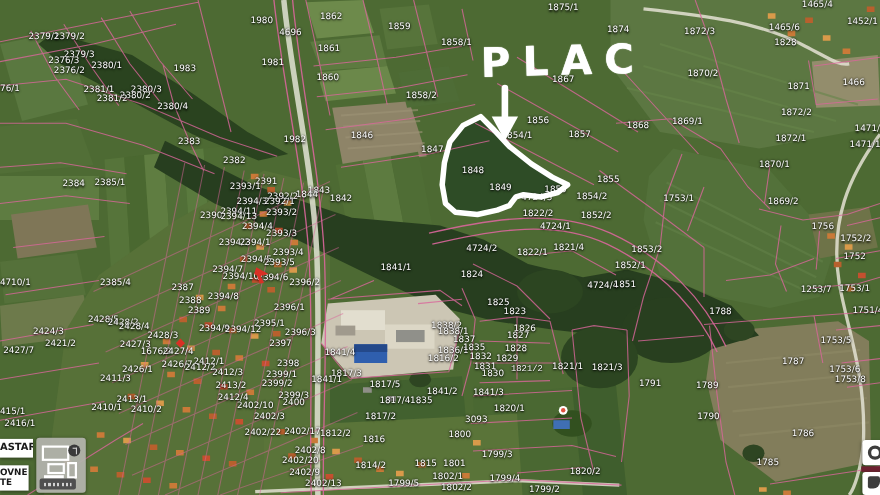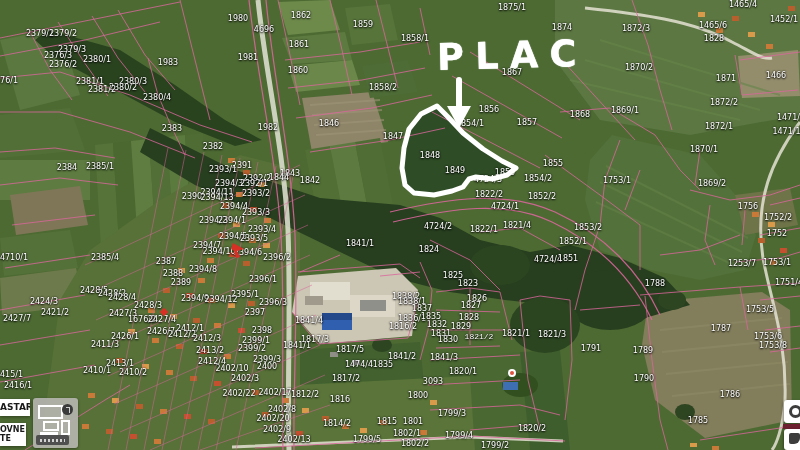--- a/index.html
+++ b/index.html
@@ -232,21 +232,21 @@
       <span class="plabel" style="left: 461px; top: 326px;">1829</span>
       <span class="plabel" style="left: 437px; top: 324px;">1832</span>
       <span class="plabel" style="left: 441px; top: 333px;">1831</span>
       <span class="plabel" style="left: 448px; top: 339px;">1830</span>
       <span class="plabel" style="left: 431px; top: 316px;">1835</span>
       <span class="plabel" style="left: 383px; top: 364px;">1835</span>
       <span class="plabel" style="left: 309px; top: 320px;">1841/4</span>
       <span class="plabel" style="left: 315px; top: 339px;">1817/3</span>
       <span class="plabel" style="left: 297px; top: 345px;">1841/1</span>
       <span class="plabel" style="left: 350px; top: 349px;">1817/5</span>
-      <span class="plabel" style="left: 359px; top: 364px;">1474/4</span>
+      <span class="plabel" style="left: 359px; top: 364px;">1817/4</span>
       <span class="plabel" style="left: 346px; top: 378px;">1817/2</span>
       <span class="plabel" style="left: 402px; top: 356px;">1841/2</span>
       <span class="plabel" style="left: 479px; top: 336px; font-family: Liberation Mono, monospace;">1821/2</span>
       <span class="plabel" style="left: 516px; top: 333px;">1821/1</span>
       <span class="plabel" style="left: 552px; top: 334px;">1821/3</span>
       <span class="plabel" style="left: 591px; top: 348px;">1791</span>
       <span class="plabel" style="left: 444px; top: 357px;">1841/3</span>
       <span class="plabel" style="left: 463px; top: 371px;">1820/1</span>
       <span class="plabel" style="left: 433px; top: 381px;">3093</span>
       <span class="plabel" style="left: 452px; top: 413px;">1799/3</span>

